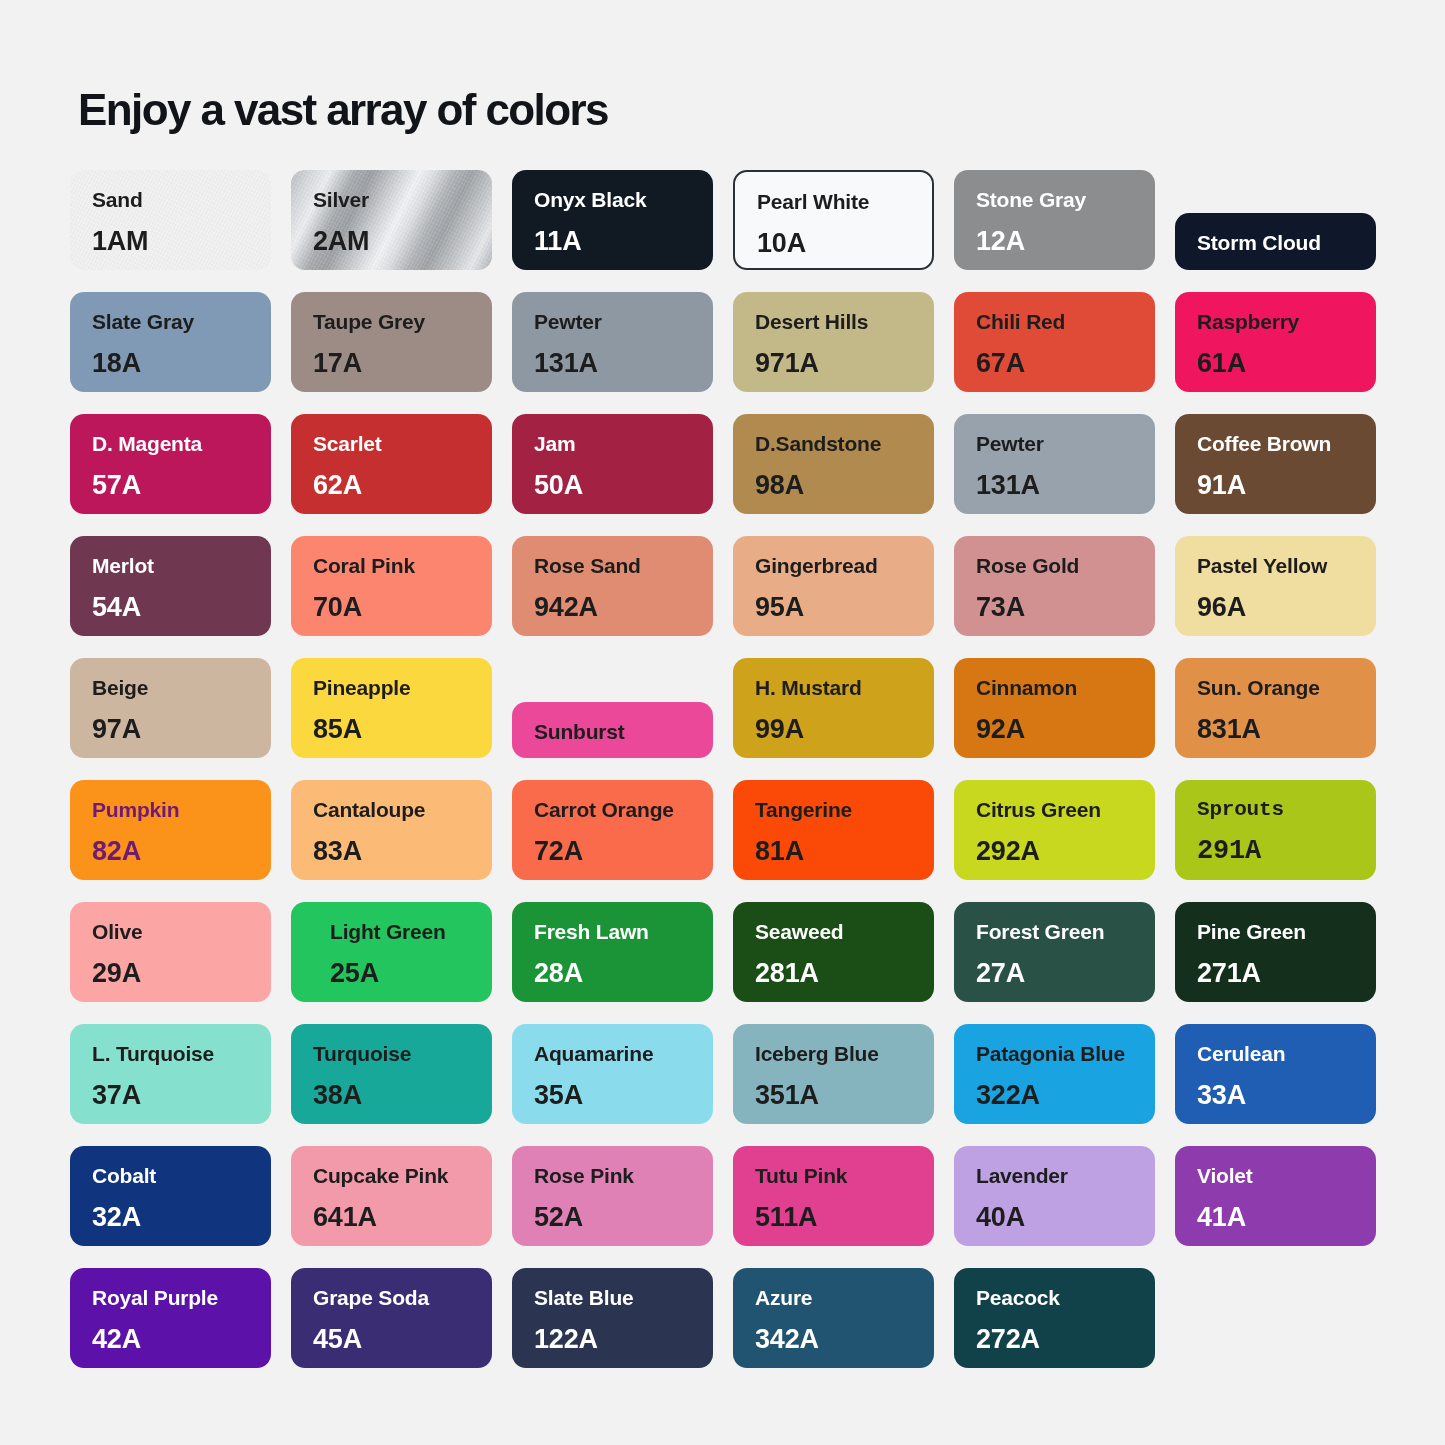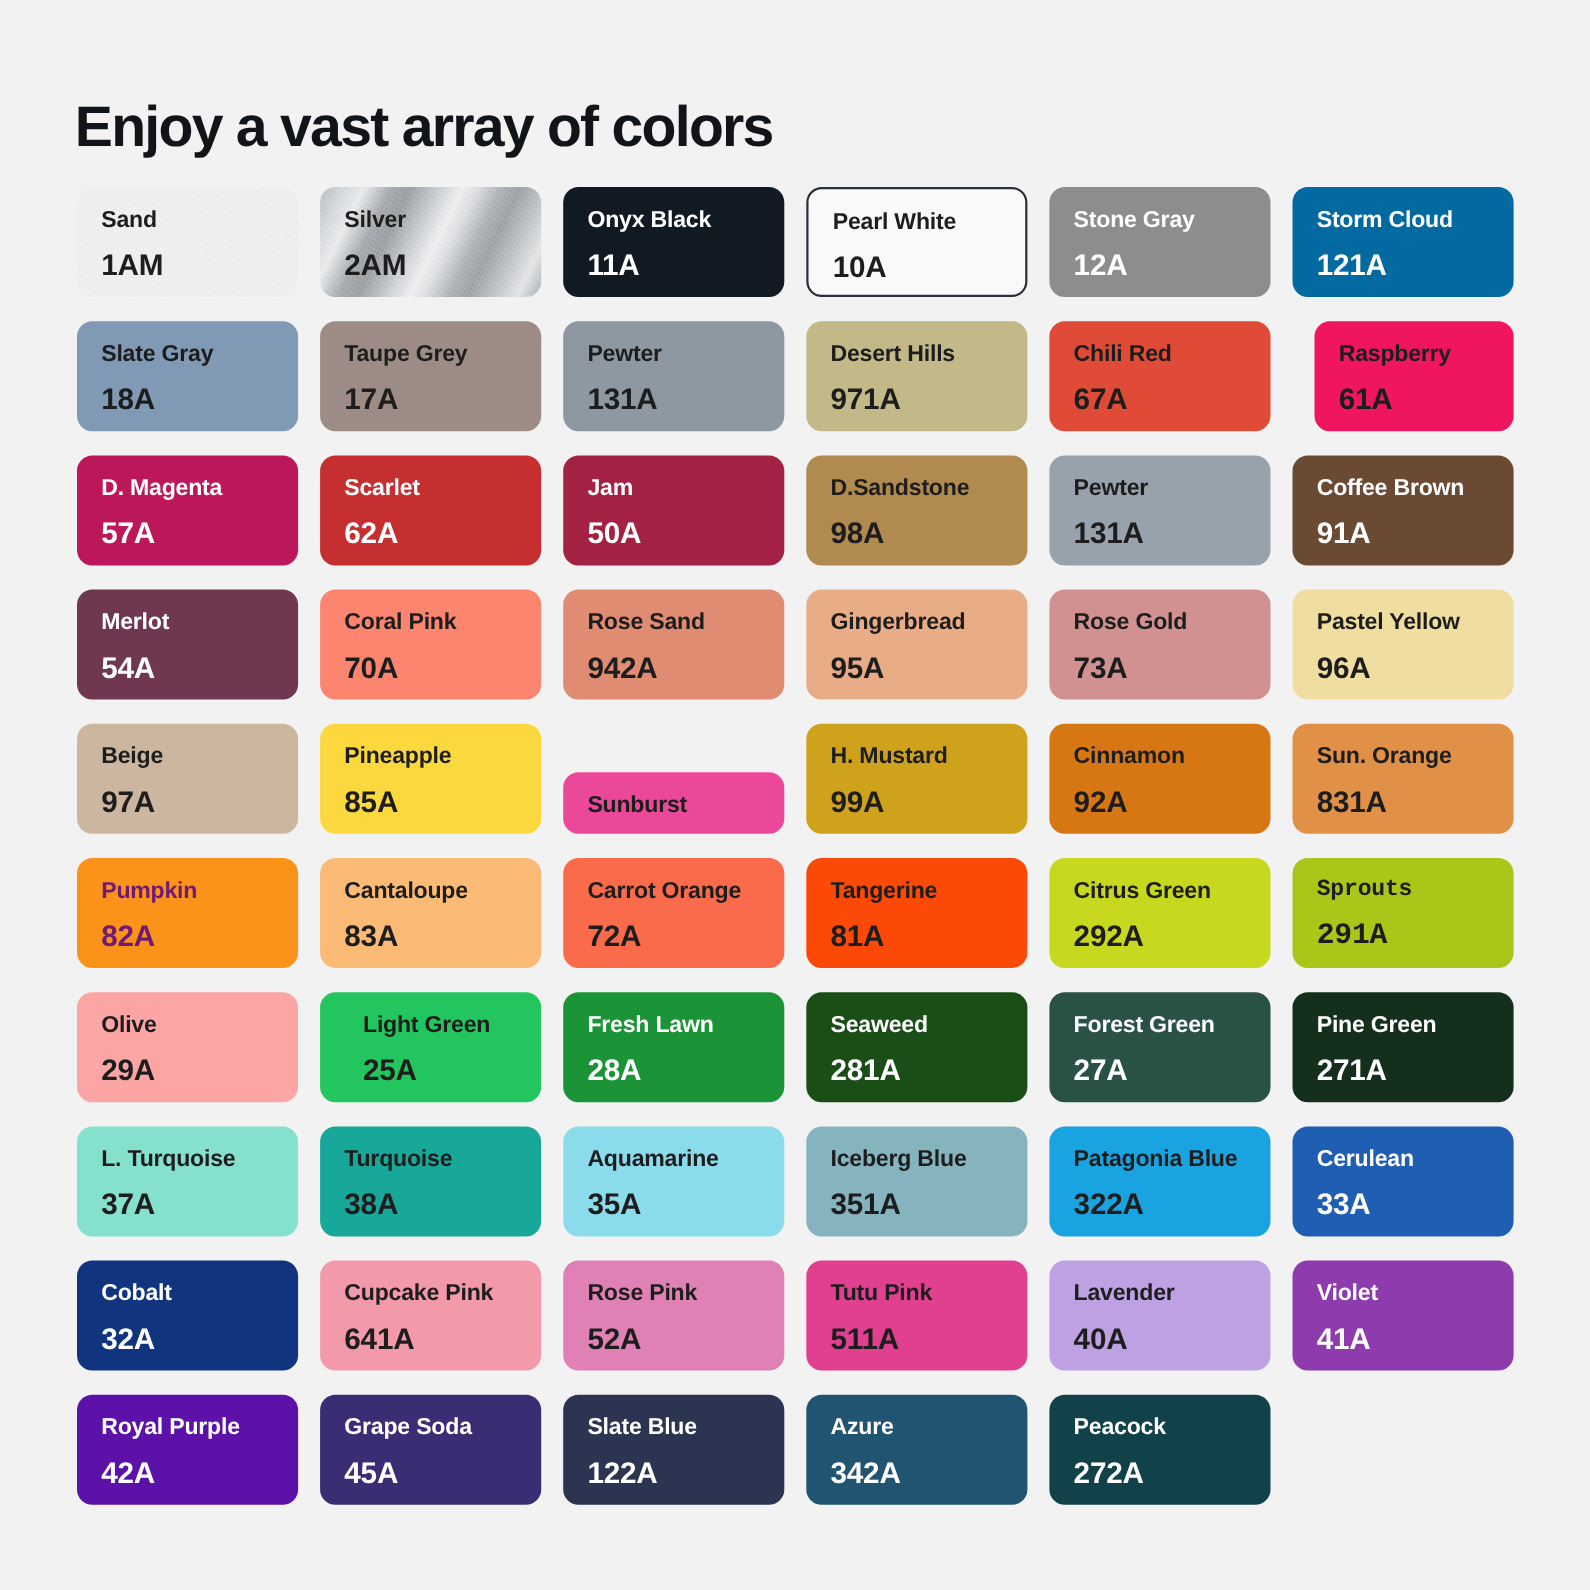--- a/index.html
+++ b/index.html
@@ -15,23 +15,23 @@
   }
   #page {
     position: relative;
     width: 1445px;
     height: 1445px;
     background: #f2f2f2;
     box-sizing: border-box;
   }
   .page-title {
     position: absolute;
-    left: 68px;
+    left: 78px;
     top: 42px;
-    font-size: 52px;
+    font-size: 44px;
     line-height: 78px;
     font-weight: 700;
     letter-spacing: -1.6px;
     color: #111418;
     font-family: "Liberation Sans", sans-serif;
     white-space: nowrap;
   }
   .swatch-grid {
     position: absolute;
     left: 70px;
@@ -126,21 +126,21 @@
         <span class="sw-code">11A</span>
       </div>
       <div class="swatch bordered" style="background: rgb(247, 249, 251); color: rgb(29, 29, 29);">
         <span class="sw-name">Pearl White</span>
         <span class="sw-code">10A</span>
       </div>
       <div class="swatch" style="background: rgb(139, 141, 143); color: rgb(255, 255, 255);">
         <span class="sw-name">Stone Gray</span>
         <span class="sw-code">12A</span>
       </div>
-      <div class="swatch" style="background: #0369a1; color: rgb(255, 255, 255);">
+      <div class="swatch" style="background: #0f172a; color: rgb(255, 255, 255); margin-top: 43px;">
         <span class="sw-name">Storm Cloud</span>
         <span class="sw-code">121A</span>
       </div>
       <div class="swatch" style="background: rgb(128, 153, 180); color: rgb(29, 29, 29);">
         <span class="sw-name">Slate Gray</span>
         <span class="sw-code">18A</span>
       </div>
       <div class="swatch" style="background: rgb(156, 140, 133); color: rgb(29, 29, 29);">
         <span class="sw-name">Taupe Grey</span>
         <span class="sw-code">17A</span>
@@ -150,21 +150,21 @@
         <span class="sw-code">131A</span>
       </div>
       <div class="swatch" style="background: rgb(195, 184, 135); color: rgb(29, 29, 29);">
         <span class="sw-name">Desert Hills</span>
         <span class="sw-code">971A</span>
       </div>
       <div class="swatch" style="background: rgb(224, 75, 56); color: rgb(29, 29, 29);">
         <span class="sw-name">Chili Red</span>
         <span class="sw-code">67A</span>
       </div>
-      <div class="swatch" style="background: rgb(240, 21, 95); color: rgb(29, 29, 29); margin-left: 20px;">
+      <div class="swatch" style="background: rgb(240, 21, 95); color: rgb(29, 29, 29);">
         <span class="sw-name">Raspberry</span>
         <span class="sw-code">61A</span>
       </div>
       <div class="swatch" style="background: rgb(189, 23, 92); color: rgb(255, 255, 255);">
         <span class="sw-name">D. Magenta</span>
         <span class="sw-code">57A</span>
       </div>
       <div class="swatch" style="background: rgb(198, 47, 48); color: rgb(255, 255, 255);">
         <span class="sw-name">Scarlet</span>
         <span class="sw-code">62A</span>

